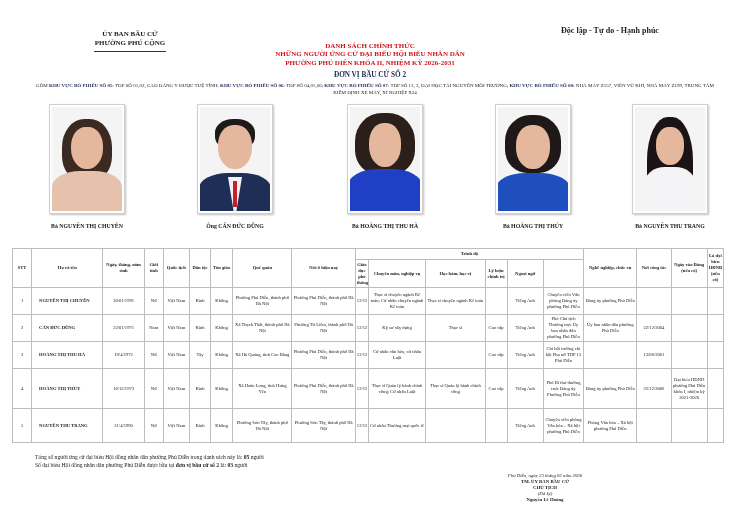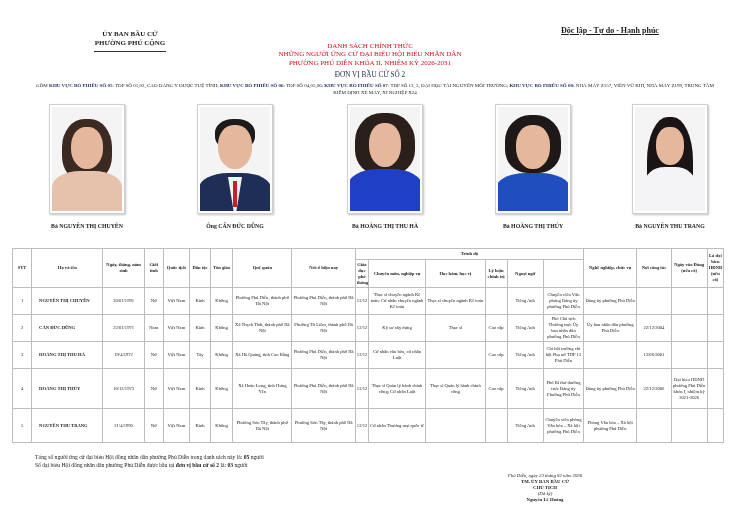--- a/index.html
+++ b/index.html
@@ -3,23 +3,23 @@
 <meta charset="utf-8">
 <style>
   * { box-sizing: border-box; margin: 0; padding: 0; }
   html, body { width: 740px; height: 523px; background: #ffffff; overflow: hidden; }
   body { font-family: "Liberation Serif", "DejaVu Serif", serif; color: #1a1a1a; position: relative; }
 
   .left-header { position: absolute; left: 80px; top: 14px; width: 100px; text-align: center; font-weight: bold; font-size: 7px; line-height: 9px; margin-top: 16px; }
   .left-header .rule { width: 72px; height: 1px; background: #333; margin: 3px auto 0; }
   .right-header { position: absolute; left: 500px; top: 18px; width: 220px; text-align: center; font-weight: bold; }
   .right-header .nation { font-size: 9.5px; letter-spacing: 0.1px; }
-  .right-header .motto { font-size: 8px; text-decoration: underline; margin-top: 8px; }
-
-  .title-block { position: absolute; left: 180px; top: 42px; width: 380px; text-align: center; font-weight: normal; }
+  .right-header .motto { font-size: 8px; margin-top: 8px; }
+
+  .title-block { position: absolute; left: 180px; top: 42px; width: 380px; text-align: center; font-weight: bold; }
   .title-block .red { color: #d0121b; font-size: 7px; line-height: 8.3px; }
   .title-block .unit { color: #1f2a56; font-size: 7.2px; margin-top: 4px; }
 
   .desc { position: absolute; left: 30px; top: 83px; width: 690px; text-align: center; font-size: 5px; line-height: 6.5px; color: #222; }
   .desc b { color: #1f2a56; }
 
   .photos { position: absolute; left: 0; top: 104px; width: 740px; height: 132px; }
   .photo-card { position: absolute; top: 0; width: 100px; text-align: center; }
   .photo-frame { margin: 0 auto; width: 76px; height: 110px; border: 1px solid #cfcfcf; background: #fff; box-shadow: 1px 1px 2px rgba(0,0,0,0.25); padding: 2px; }
   .photo { width: 100%; height: 100%; position: relative; overflow: hidden; background: #f4f4f4; }

